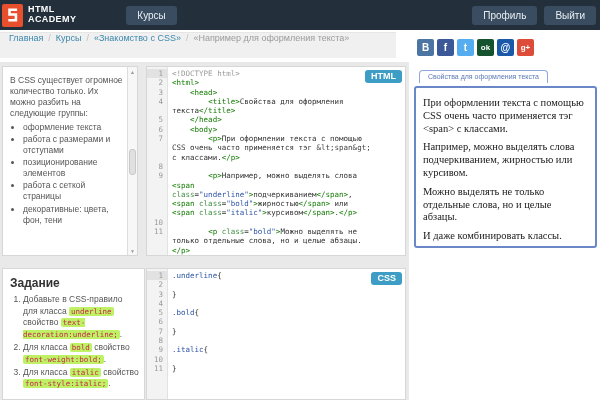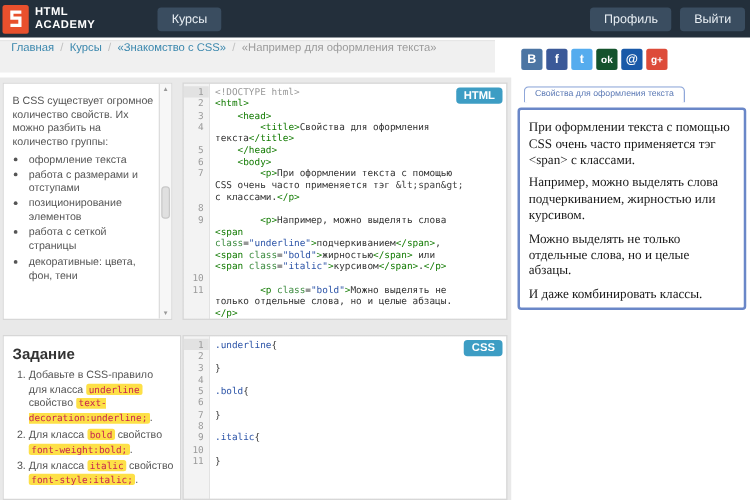--- a/index.html
+++ b/index.html
@@ -55,21 +55,21 @@
   .sb-thumb { position:absolute; left:1px; width:7px; top:82px; height:26px;
     background:#e0e0e0; border:1px solid #c8c8c8; border-radius:3px; cursor:pointer; }
 
   
   .task-panel { top:268px; left:2px; width:143px; height:132px; padding:5px 5px 5px 7px;
     font-size:8.5px; line-height:1.35; color:#555; overflow:hidden; }
   .task-title { font-size:12px; font-weight:bold; color:#333; margin:1px 0 3px; }
   .task-panel ol { margin:2px 0; padding-left:13px; }
   .task-panel li { margin-bottom:2px; }
   .inline-code { font-family:"DejaVu Sans Mono", monospace; font-size:7.5px;
-    background:#fde047; color:#c7254e; padding:0 2px; border-radius:2px; }
+    background:#bef264; color:#c7254e; padding:0 2px; border-radius:2px; }
 
   
   .editor { font-family:"DejaVu Sans Mono", monospace; font-size:7.5px; line-height:9.3px;
     color:#333; overflow:hidden; padding-top:2px;
     background:linear-gradient(90deg,#f3f3f3 20px,#e2e2e2 20px,#e2e2e2 21px,#fff 21px); }
   #html-editor { top:66px; left:146px; width:260px; height:190px; }
   #css-editor  { top:268px; left:146px; width:260px; height:132px; }
   .editor-badge { position:absolute; top:4px; right:5px; background:#3d9dc4; color:#fff;
     font-family:"Liberation Sans", sans-serif; font-weight:bold; font-size:9px;
     padding:1px 6px 2px; border-radius:3px; z-index:3; }
@@ -137,21 +137,21 @@
     <span class="social-icon" style="background: rgb(85, 172, 238);">t</span>
     <span class="social-icon" style="background: #14532d; font-size: 8px;">ok</span>
     <span class="social-icon" style="background: rgb(25, 89, 168);">@</span>
     <span class="social-icon" style="background: rgb(221, 75, 57); font-size: 8px;">g+</span>
   </div>
 
 <div class="workspace-bg"></div>
 
 <div class="panel theory-panel">
   <div class="theory-content">
-    <p>В CSS существует огромное количество свойств. Их можно разбить на количество группы:</p>
+    <p>В CSS существует огромное количество только. Их можно разбить на следующие группы:</p>
     <ul>
         <li>оформление текста</li>
         <li>работа с размерами и отступами</li>
         <li>позиционирование элементов</li>
         <li>работа с сеткой страницы</li>
         <li>декоративные: цвета, фон, тени</li>
       </ul>
 
   </div>
   <div class="mini-scrollbar">

